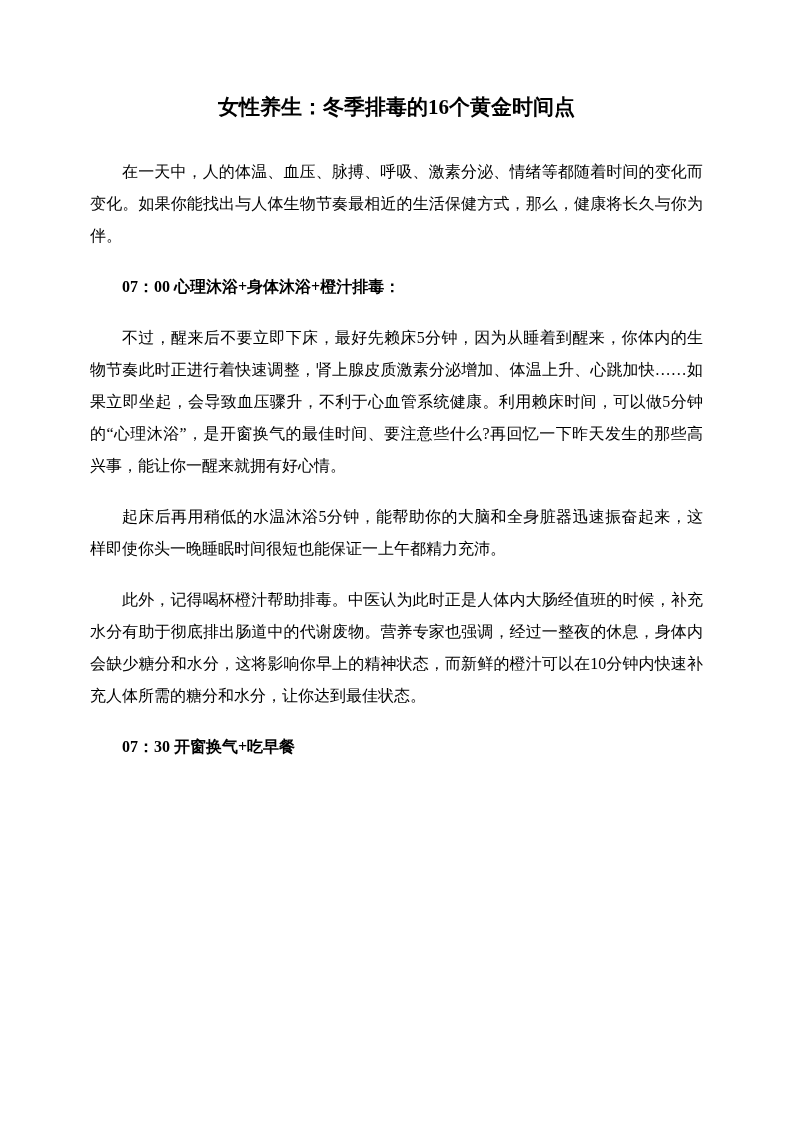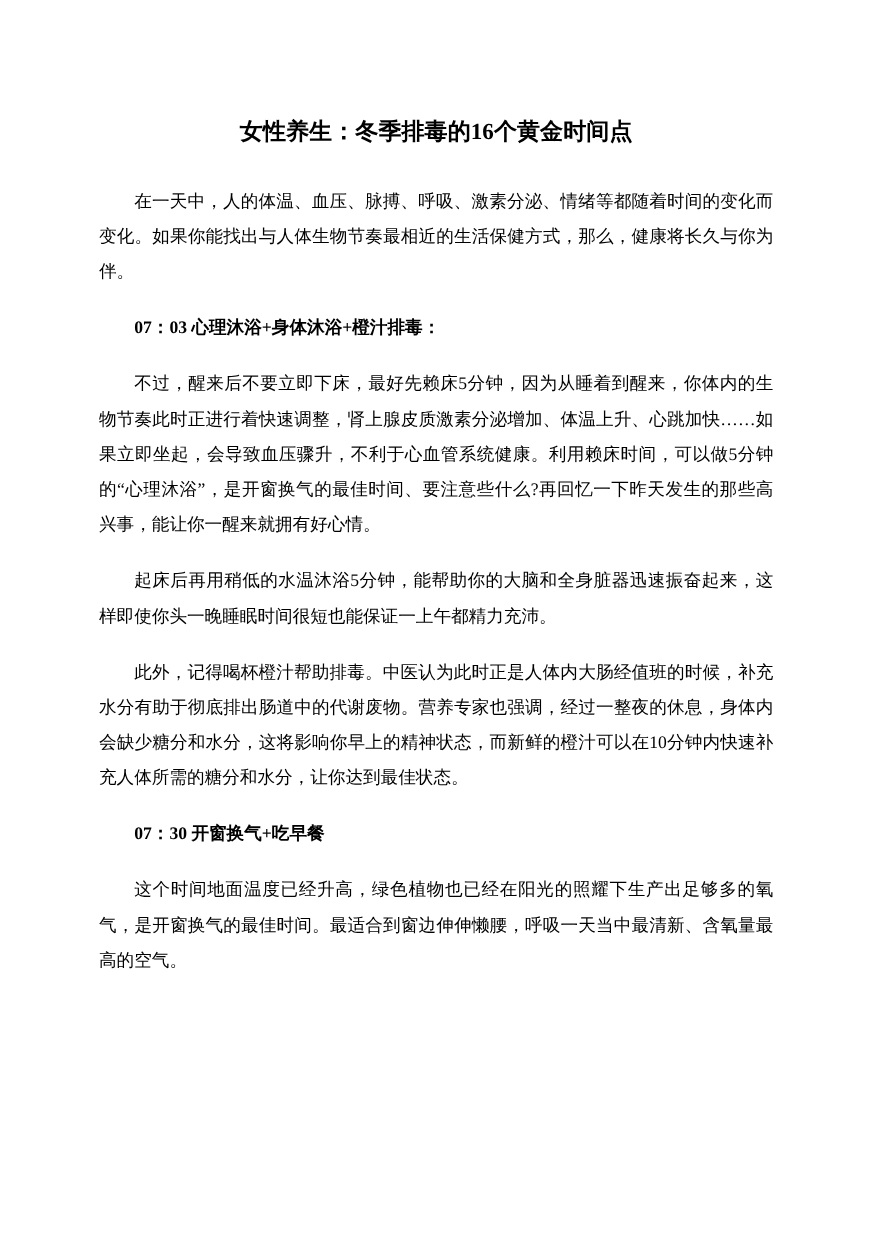--- a/index.html
+++ b/index.html
@@ -15,21 +15,21 @@
     background: #ffffff;
     color: #000000;
     font-family: "Liberation Serif", "DejaVu Serif", serif;
     font-size: 16px;
     overflow: hidden;
   }
   .doc-title {
     font-size: 21px;
     font-weight: bold;
     text-align: center;
-    margin: 12px 0 34px 0;
+    margin: 0 0 34px 0;
     line-height: 30px;
   }
   .para {
     margin: 4px 0 19px 0;
     line-height: 32px;
     text-indent: 2em;
     text-align: justify;
   }
   .heading {
     font-weight: bold;
@@ -37,25 +37,24 @@
 </style>
 </head>
 <body>
 
 <div class="doc-page">
   <h1 class="doc-title">女性养生：冬季排毒的16个黄金时间点</h1>
 
   <p class="para">在一天中，人的体温、血压、脉搏、呼吸、激素分泌、情绪等都随着时间的变化而变化。如果你能找出与人体生物节奏最相近的生活保健方式，那么，健康将长久与你为伴。</p>
 
 
-  <p class="para heading">07：03 心理沐浴+身体沐浴+橙汁排毒：</p>
+  <p class="para heading">07：00 心理沐浴+身体沐浴+橙汁排毒：</p>
 
 
   <p class="para">不过，醒来后不要立即下床，最好先赖床5分钟，因为从睡着到醒来，你体内的生物节奏此时正进行着快速调整，肾上腺皮质激素分泌增加、体温上升、心跳加快……如果立即坐起，会导致血压骤升，不利于心血管系统健康。利用赖床时间，可以做5分钟的“心理沐浴”，是开窗换气的最佳时间、要注意些什么?再回忆一下昨天发生的那些高兴事，能让你一醒来就拥有好心情。</p>
 
   <p class="para">起床后再用稍低的水温沐浴5分钟，能帮助你的大脑和全身脏器迅速振奋起来，这样即使你头一晚睡眠时间很短也能保证一上午都精力充沛。</p>
 
   <p class="para">此外，记得喝杯橙汁帮助排毒。中医认为此时正是人体内大肠经值班的时候，补充水分有助于彻底排出肠道中的代谢废物。营养专家也强调，经过一整夜的休息，身体内会缺少糖分和水分，这将影响你早上的精神状态，而新鲜的橙汁可以在10分钟内快速补充人体所需的糖分和水分，让你达到最佳状态。</p>
 
   <p class="para heading">07：30 开窗换气+吃早餐</p>
 
-  <p class="para">这个时间地面温度已经升高，绿色植物也已经在阳光的照耀下生产出足够多的氧气，是开窗换气的最佳时间。最适合到窗边伸伸懒腰，呼吸一天当中最清新、含氧量最高的空气。</p>
 </div>
 
 </body></html>

